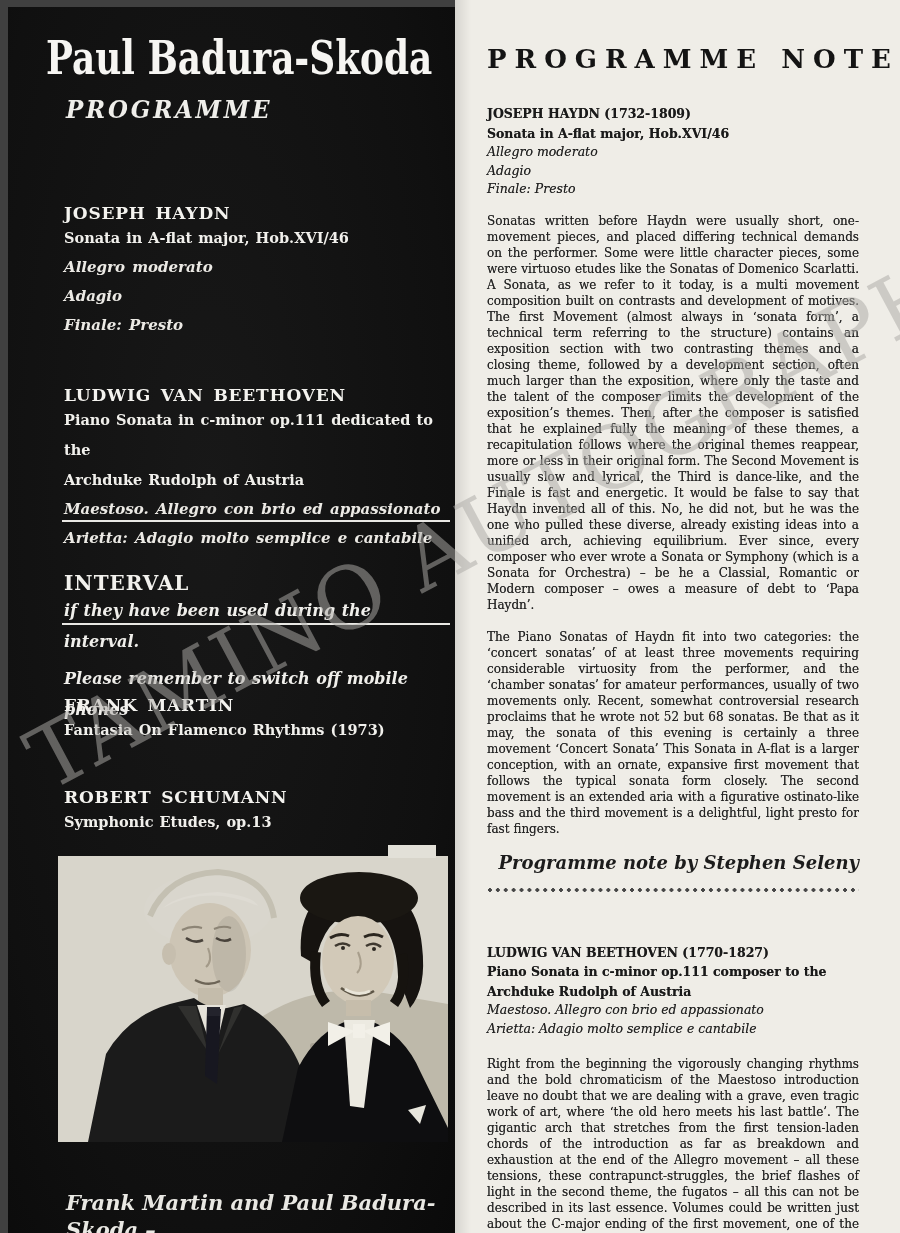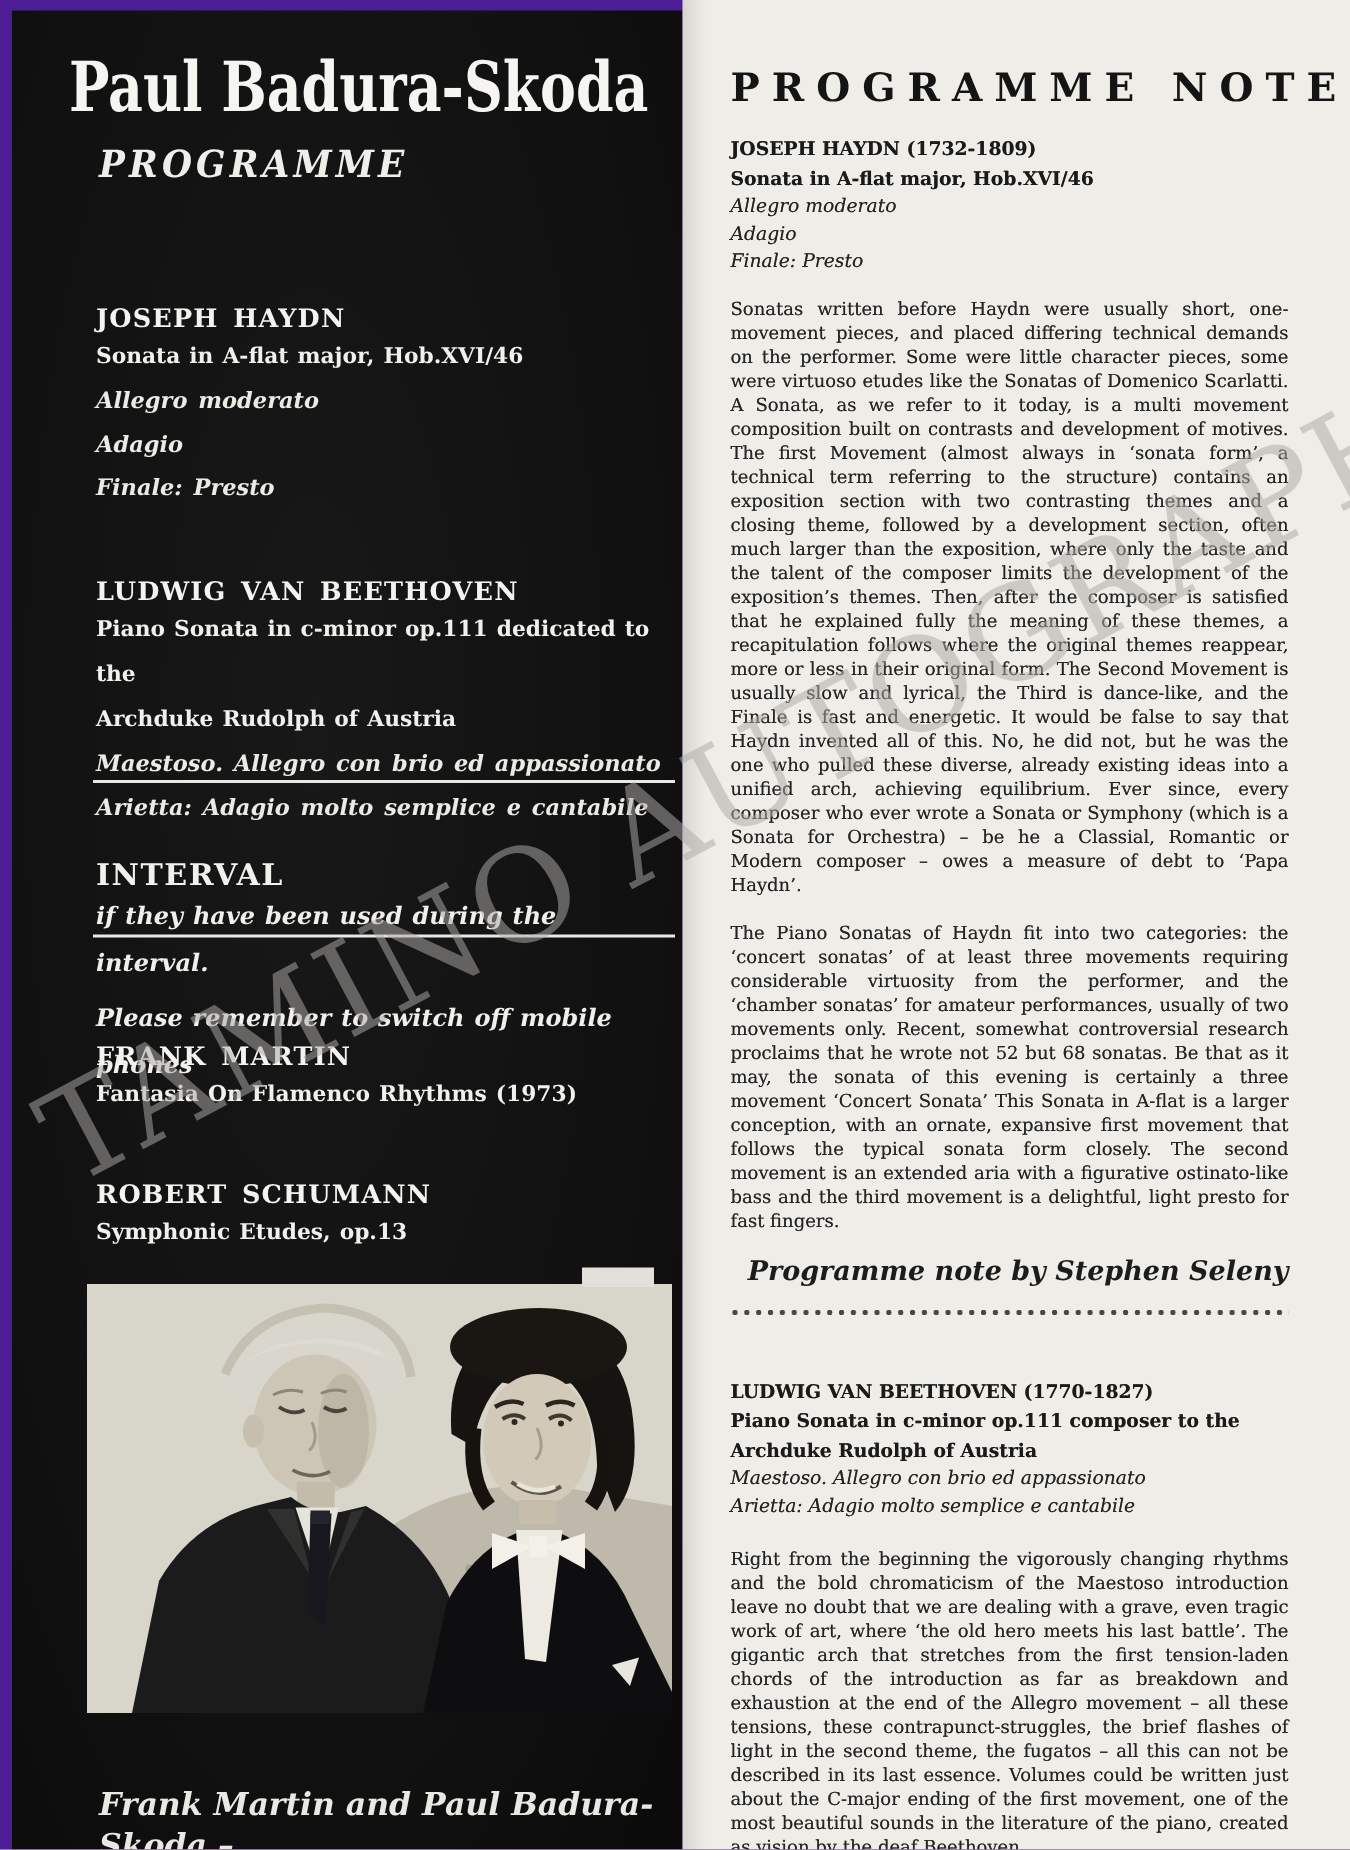--- a/index.html
+++ b/index.html
@@ -1,18 +1,18 @@
 <!DOCTYPE html>
 <html><head>
 <meta charset="utf-8">
 <style>
   html,body{margin:0;padding:0;background:#c9c7c2;}
   .spread{
     position:relative;width:900px;height:1233px;margin:0 auto;
-    background:#4c1d95;overflow:hidden;
+    background:#404040;overflow:hidden;
     font-family:"DejaVu Serif", serif;
   }
   
   .page-left{
     position:absolute;left:8px;top:7px;width:447px;height:1226px;
     background:radial-gradient(ellipse at 45% 40%, #181818 0%, #101010 70%, #0a0a0a 100%);
     color:#f3f2ee;
   }
   .lp-title{
     position:absolute;left:38px;top:26px;
@@ -42,34 +42,34 @@
     position:absolute;left:455px;top:0;width:445px;height:1233px;background:#efede7;color:#1d1d1d;
   }
   .page-right::before{
     content:"";position:absolute;left:0;top:0;bottom:0;width:16px;
     background:linear-gradient(90deg, rgba(0,0,0,0.10), rgba(0,0,0,0));
   }
   .right-col{position:absolute;left:32px;top:44px;width:372px;}
   .rp-heading{
     font-weight:bold;font-size:26px;letter-spacing:8px;color:#141414;white-space:nowrap;
   }
-  .rp-head-block{margin-top:15px;}
+  .rp-head-block{margin-top:30px;}
   .rp-head-bold{font-weight:bold;font-size:12.5px;line-height:19.5px;color:#1a1a1a;text-shadow:0 0 .3px rgba(0,0,0,.6);}
   .rp-head-move{font-style:italic;font-size:12.5px;line-height:18.5px;color:#222;text-shadow:0 0 .3px rgba(0,0,0,.55);}
   .rp-para{
     margin-top:14px;font-size:12px;line-height:16px;text-align:justify;color:#242424;
     text-shadow:0 0 .35px rgba(0,0,0,.6);
   }
   .rp-credit{margin-top:15px;font-weight:bold;font-style:italic;font-size:18px;text-align:right;color:#1c1c1c;}
   .dotted-divider{
     margin-top:14px;height:6px;width:100%;
     background-image:radial-gradient(circle at 3px 3px, #474747 1.7px, rgba(0,0,0,0) 2px);
     background-size:7.9px 6px;background-repeat:repeat-x;
   }
-  .rp-head-block.beet{margin-top:40px;}
+  .rp-head-block.beet{margin-top:50px;}
   
   .watermark{
     position:absolute;left:34px;top:716px;z-index:5;pointer-events:none;
     font-family:"DejaVu Serif", serif;font-size:86px;letter-spacing:2px;
     color:rgba(172,170,166,0.52);white-space:nowrap;
     transform:rotate(-28deg);transform-origin:0 50%;
   }
 </style>
 </head>
 <body>

